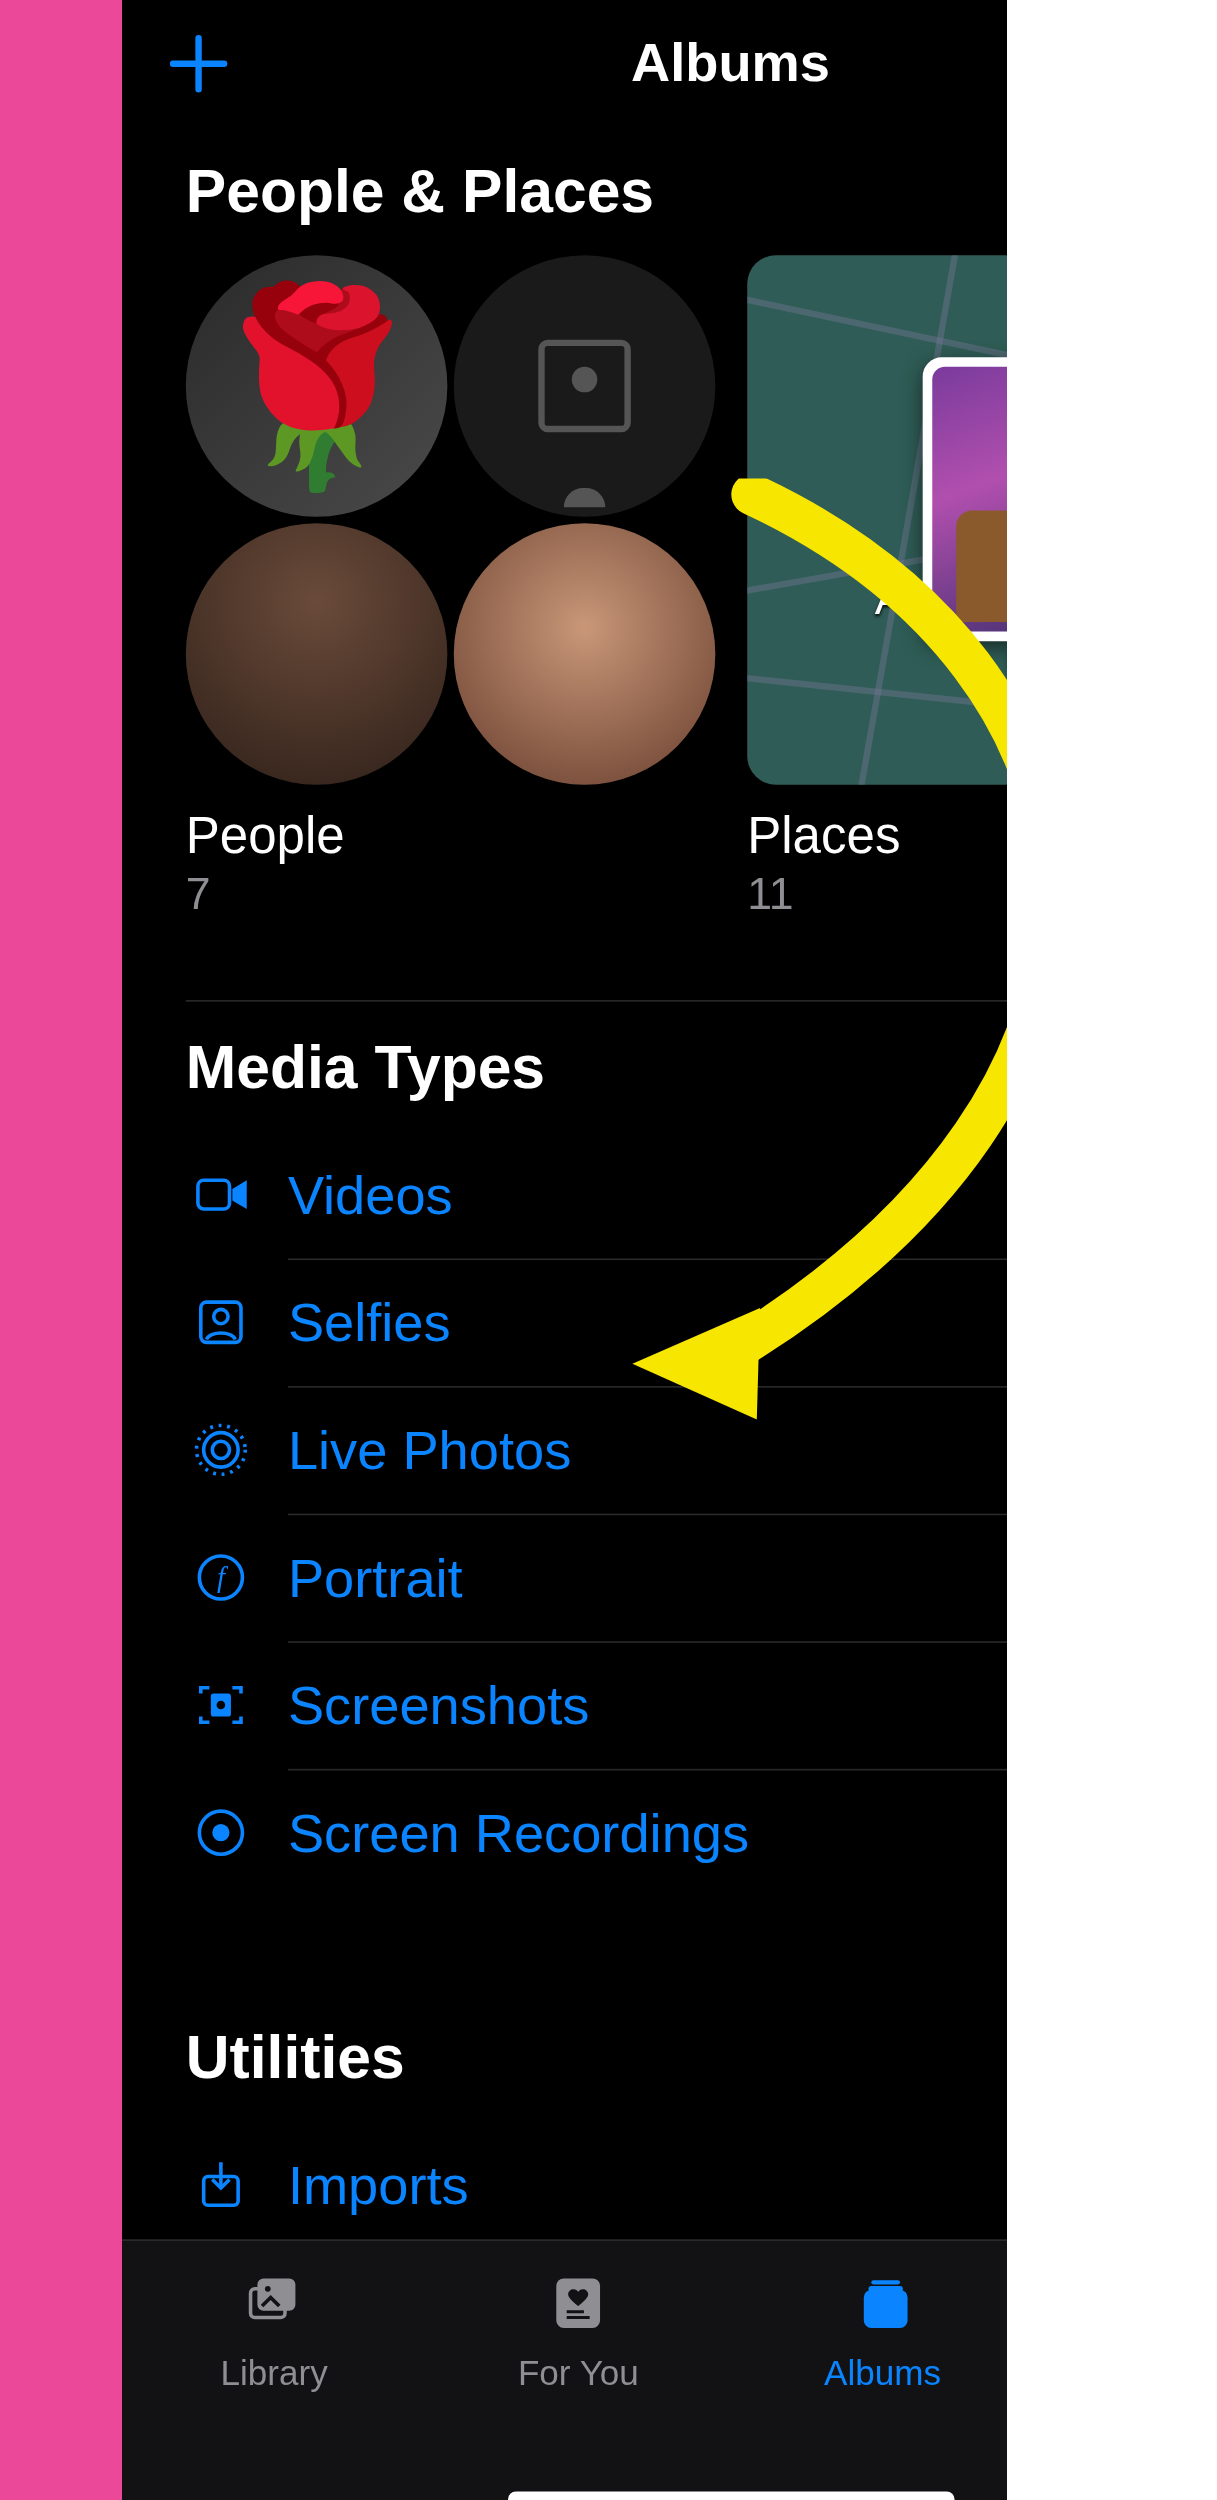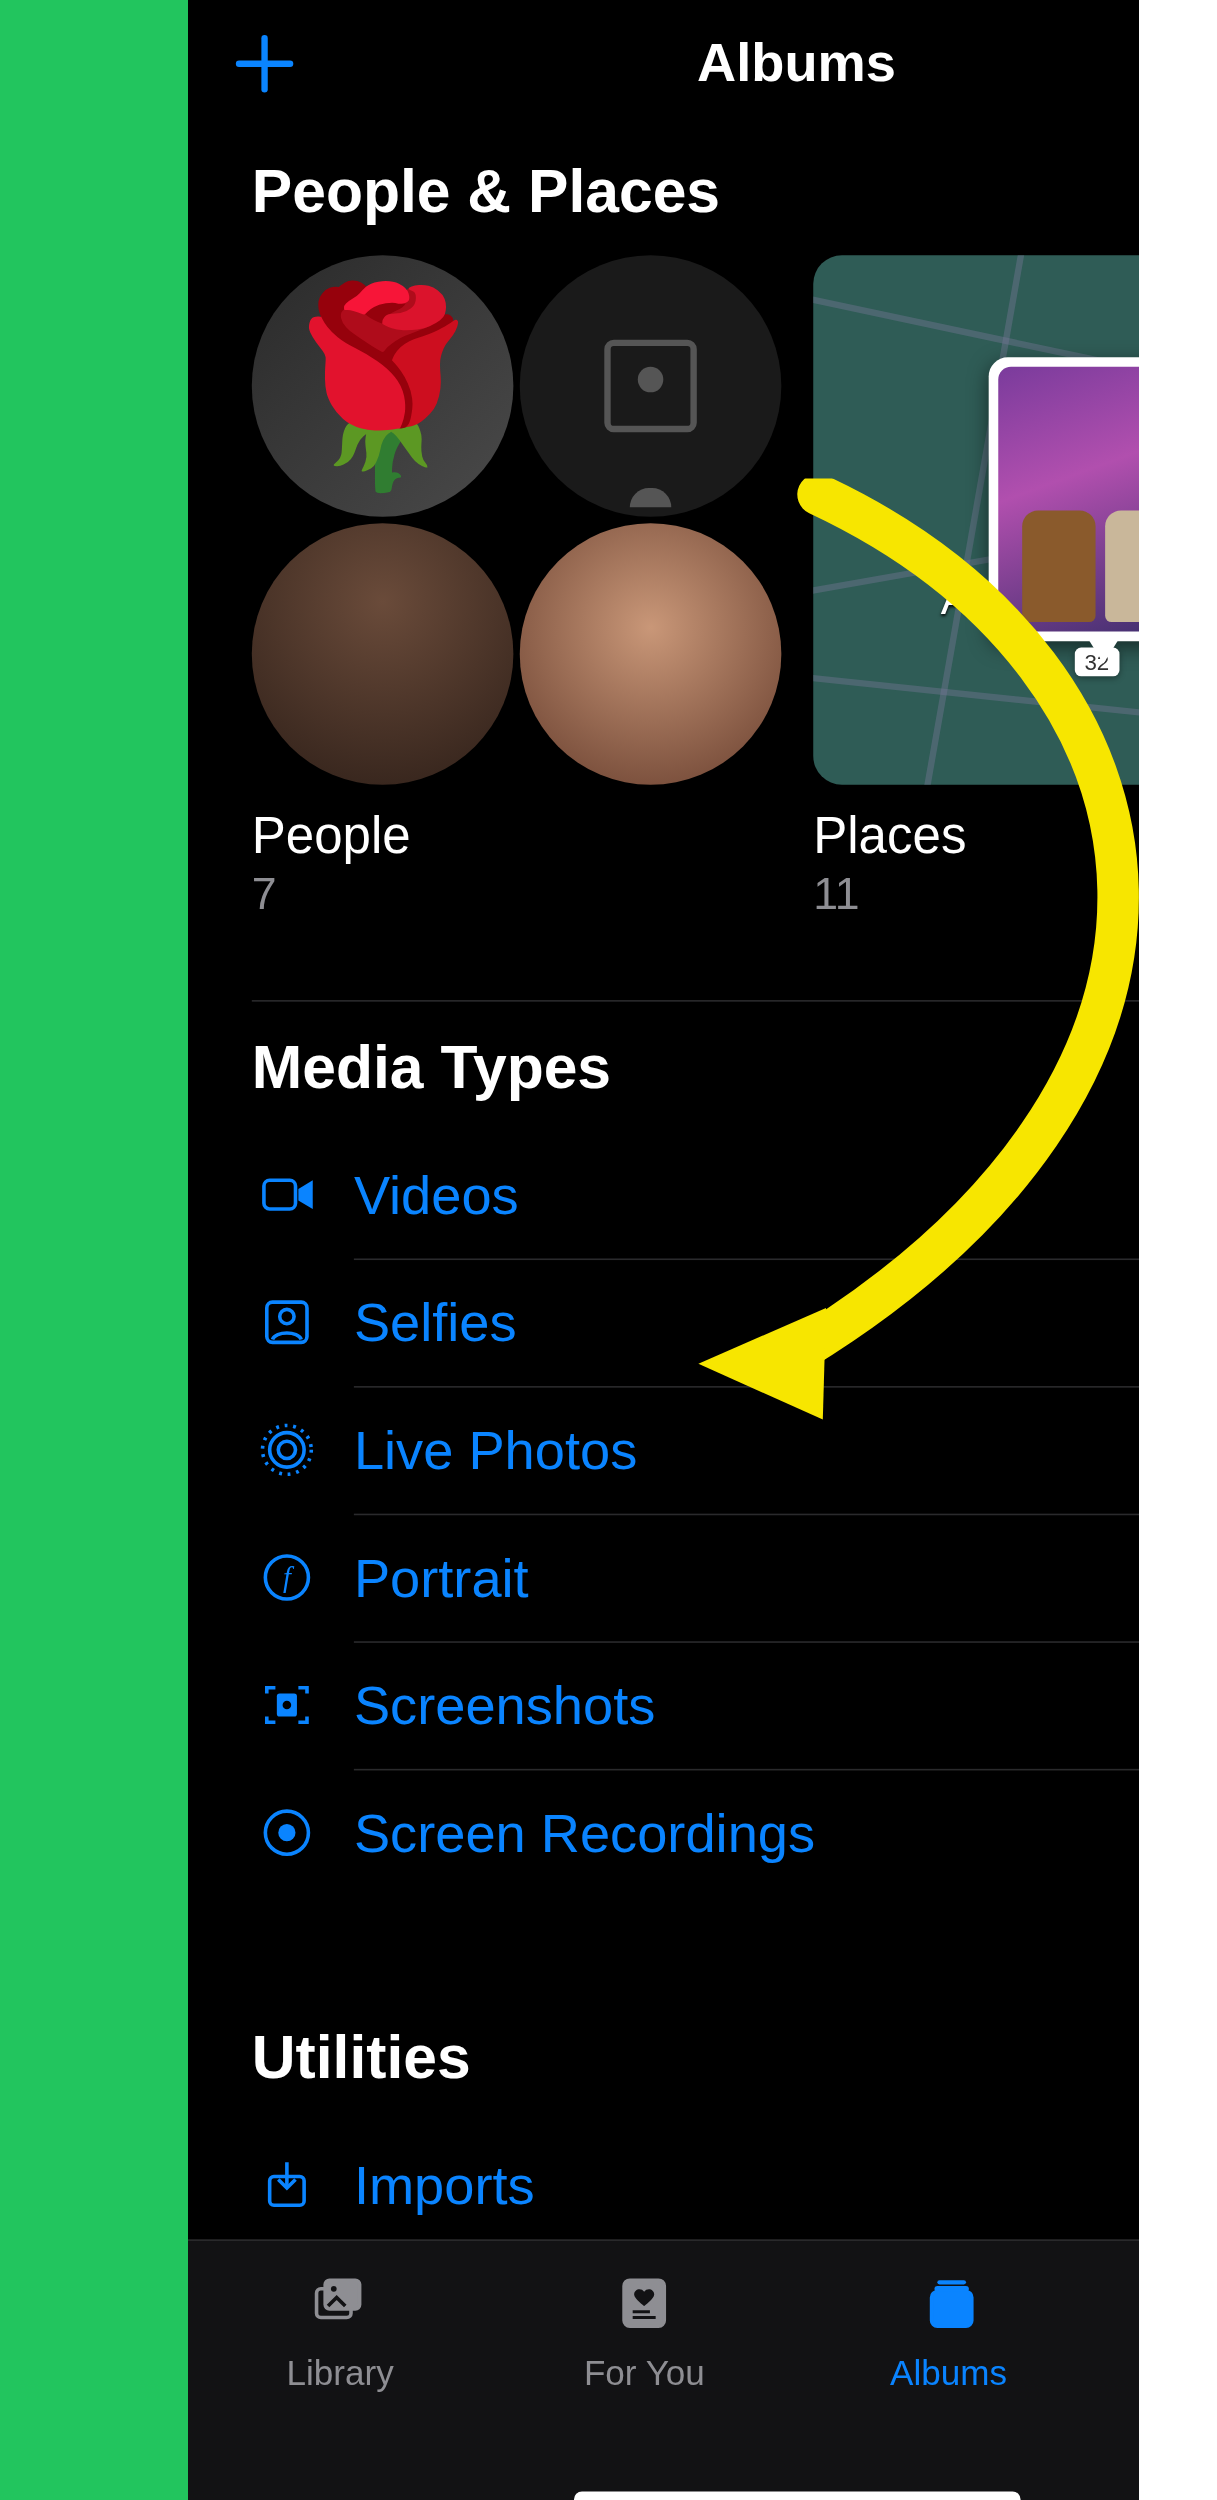--- a/index.html
+++ b/index.html
@@ -66,21 +66,21 @@
   .tab.active{color:#0a84ff;}
   .tab .ticon{height:50px;display:flex;align-items:center;justify-content:center;}
   .tab .tlabel{font-size:22px;margin-top:6px;}
   
   .home-ind{position:absolute;bottom:8px;left:50%;transform:translateX(-50%);width:280px;height:10px;border-radius:6px;background:#fff;}
   
   .arrow-svg{position:absolute;left:310px;top:300px;width:420px;height:600px;pointer-events:none;}
   .arrow-svg path{stroke:#f7e600;stroke-width:26;fill:none;stroke-linecap:round;}
   .arrow-head{fill:#f7e600;stroke:none;}
   
-  .frame{width:1139px;height:2500px;position:relative;overflow:hidden;background:#22c55e;}
+  .frame{width:1007px;height:2500px;position:relative;overflow:hidden;background:#ec4899;}
   .device{transform-origin:top left;transform:scale(1.595);}
 </style>
 </head>
 <body>
 
 <div class="frame">
 <div class="device">
 
   <div class="navbar">
     <div class="nav-add">

